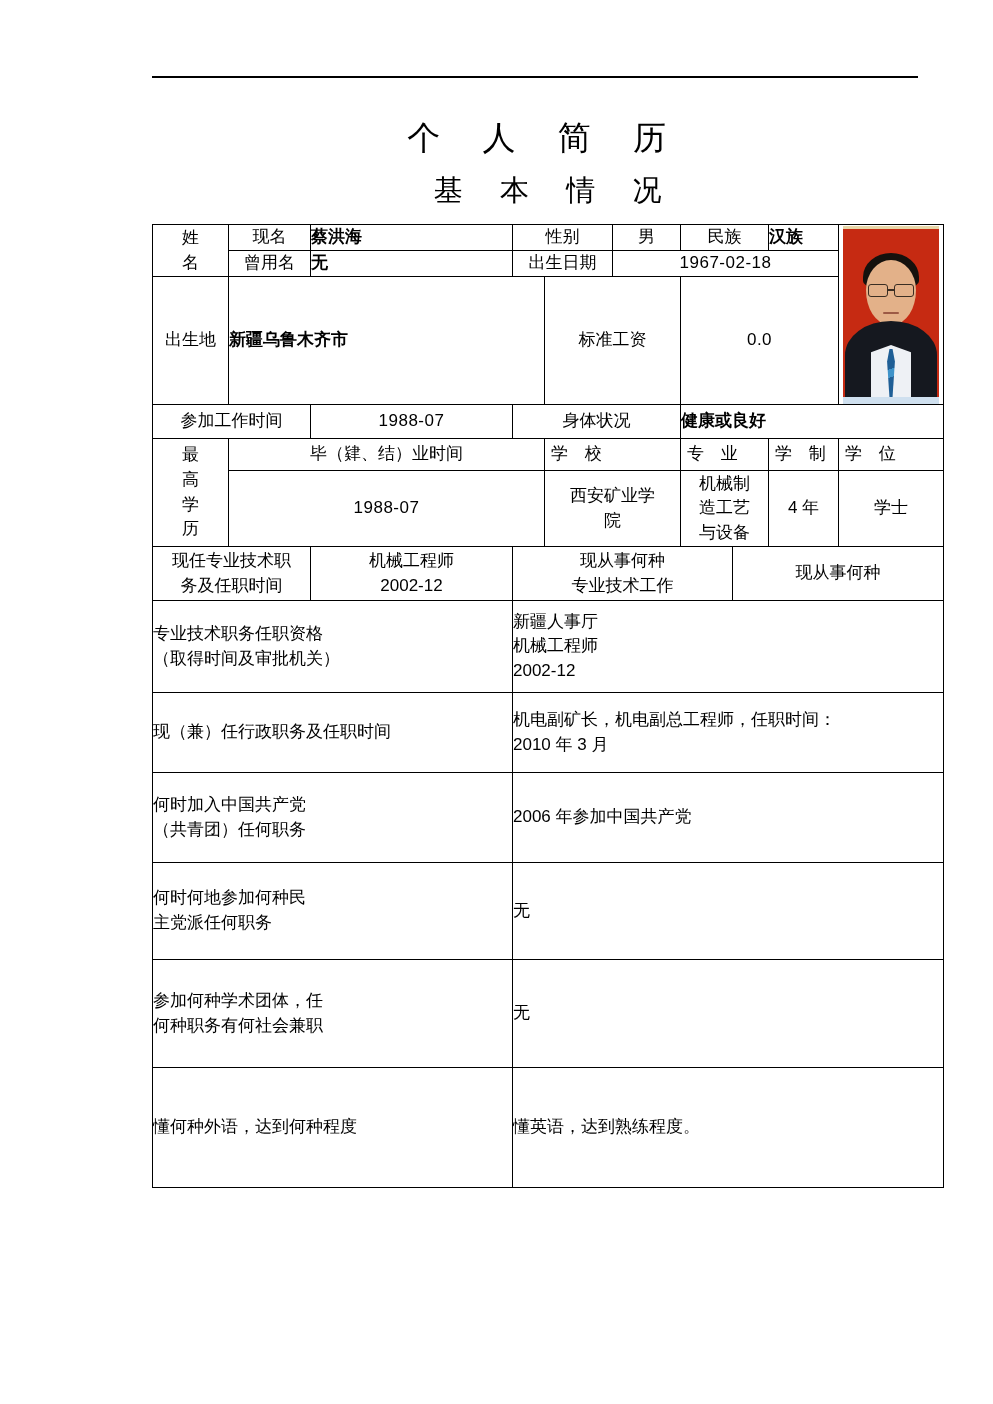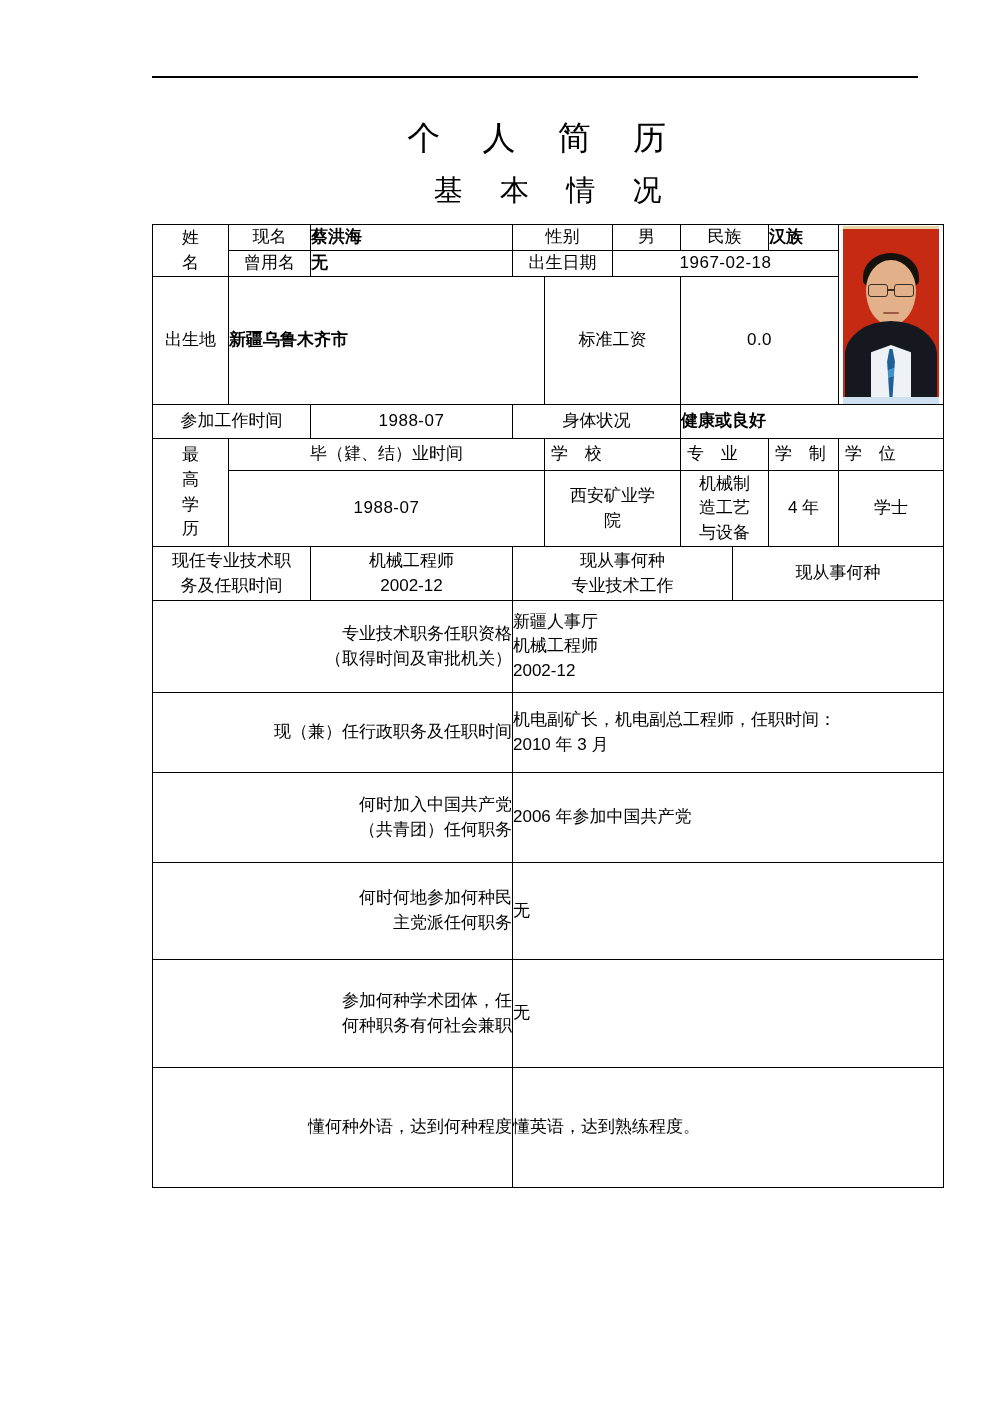--- a/index.html
+++ b/index.html
@@ -109,21 +109,21 @@
   .val-num-c {
     text-align: center;
     padding: 3px 6px;
     font-family: "Liberation Sans", "DejaVu Sans", sans-serif;
     letter-spacing: 0.5px;
   }
   .multiline {
     white-space: pre-line;
   }
   .question {
-    text-align: right;
+    text-align: left;
     padding: 4px 10px;
     line-height: 1.55;
     white-space: pre-line;
   }
   .answer {
     vertical-align: top;
     text-align: left;
     padding: 6px 8px 4px 8px;
     line-height: 1.55;
     white-space: pre-line;

